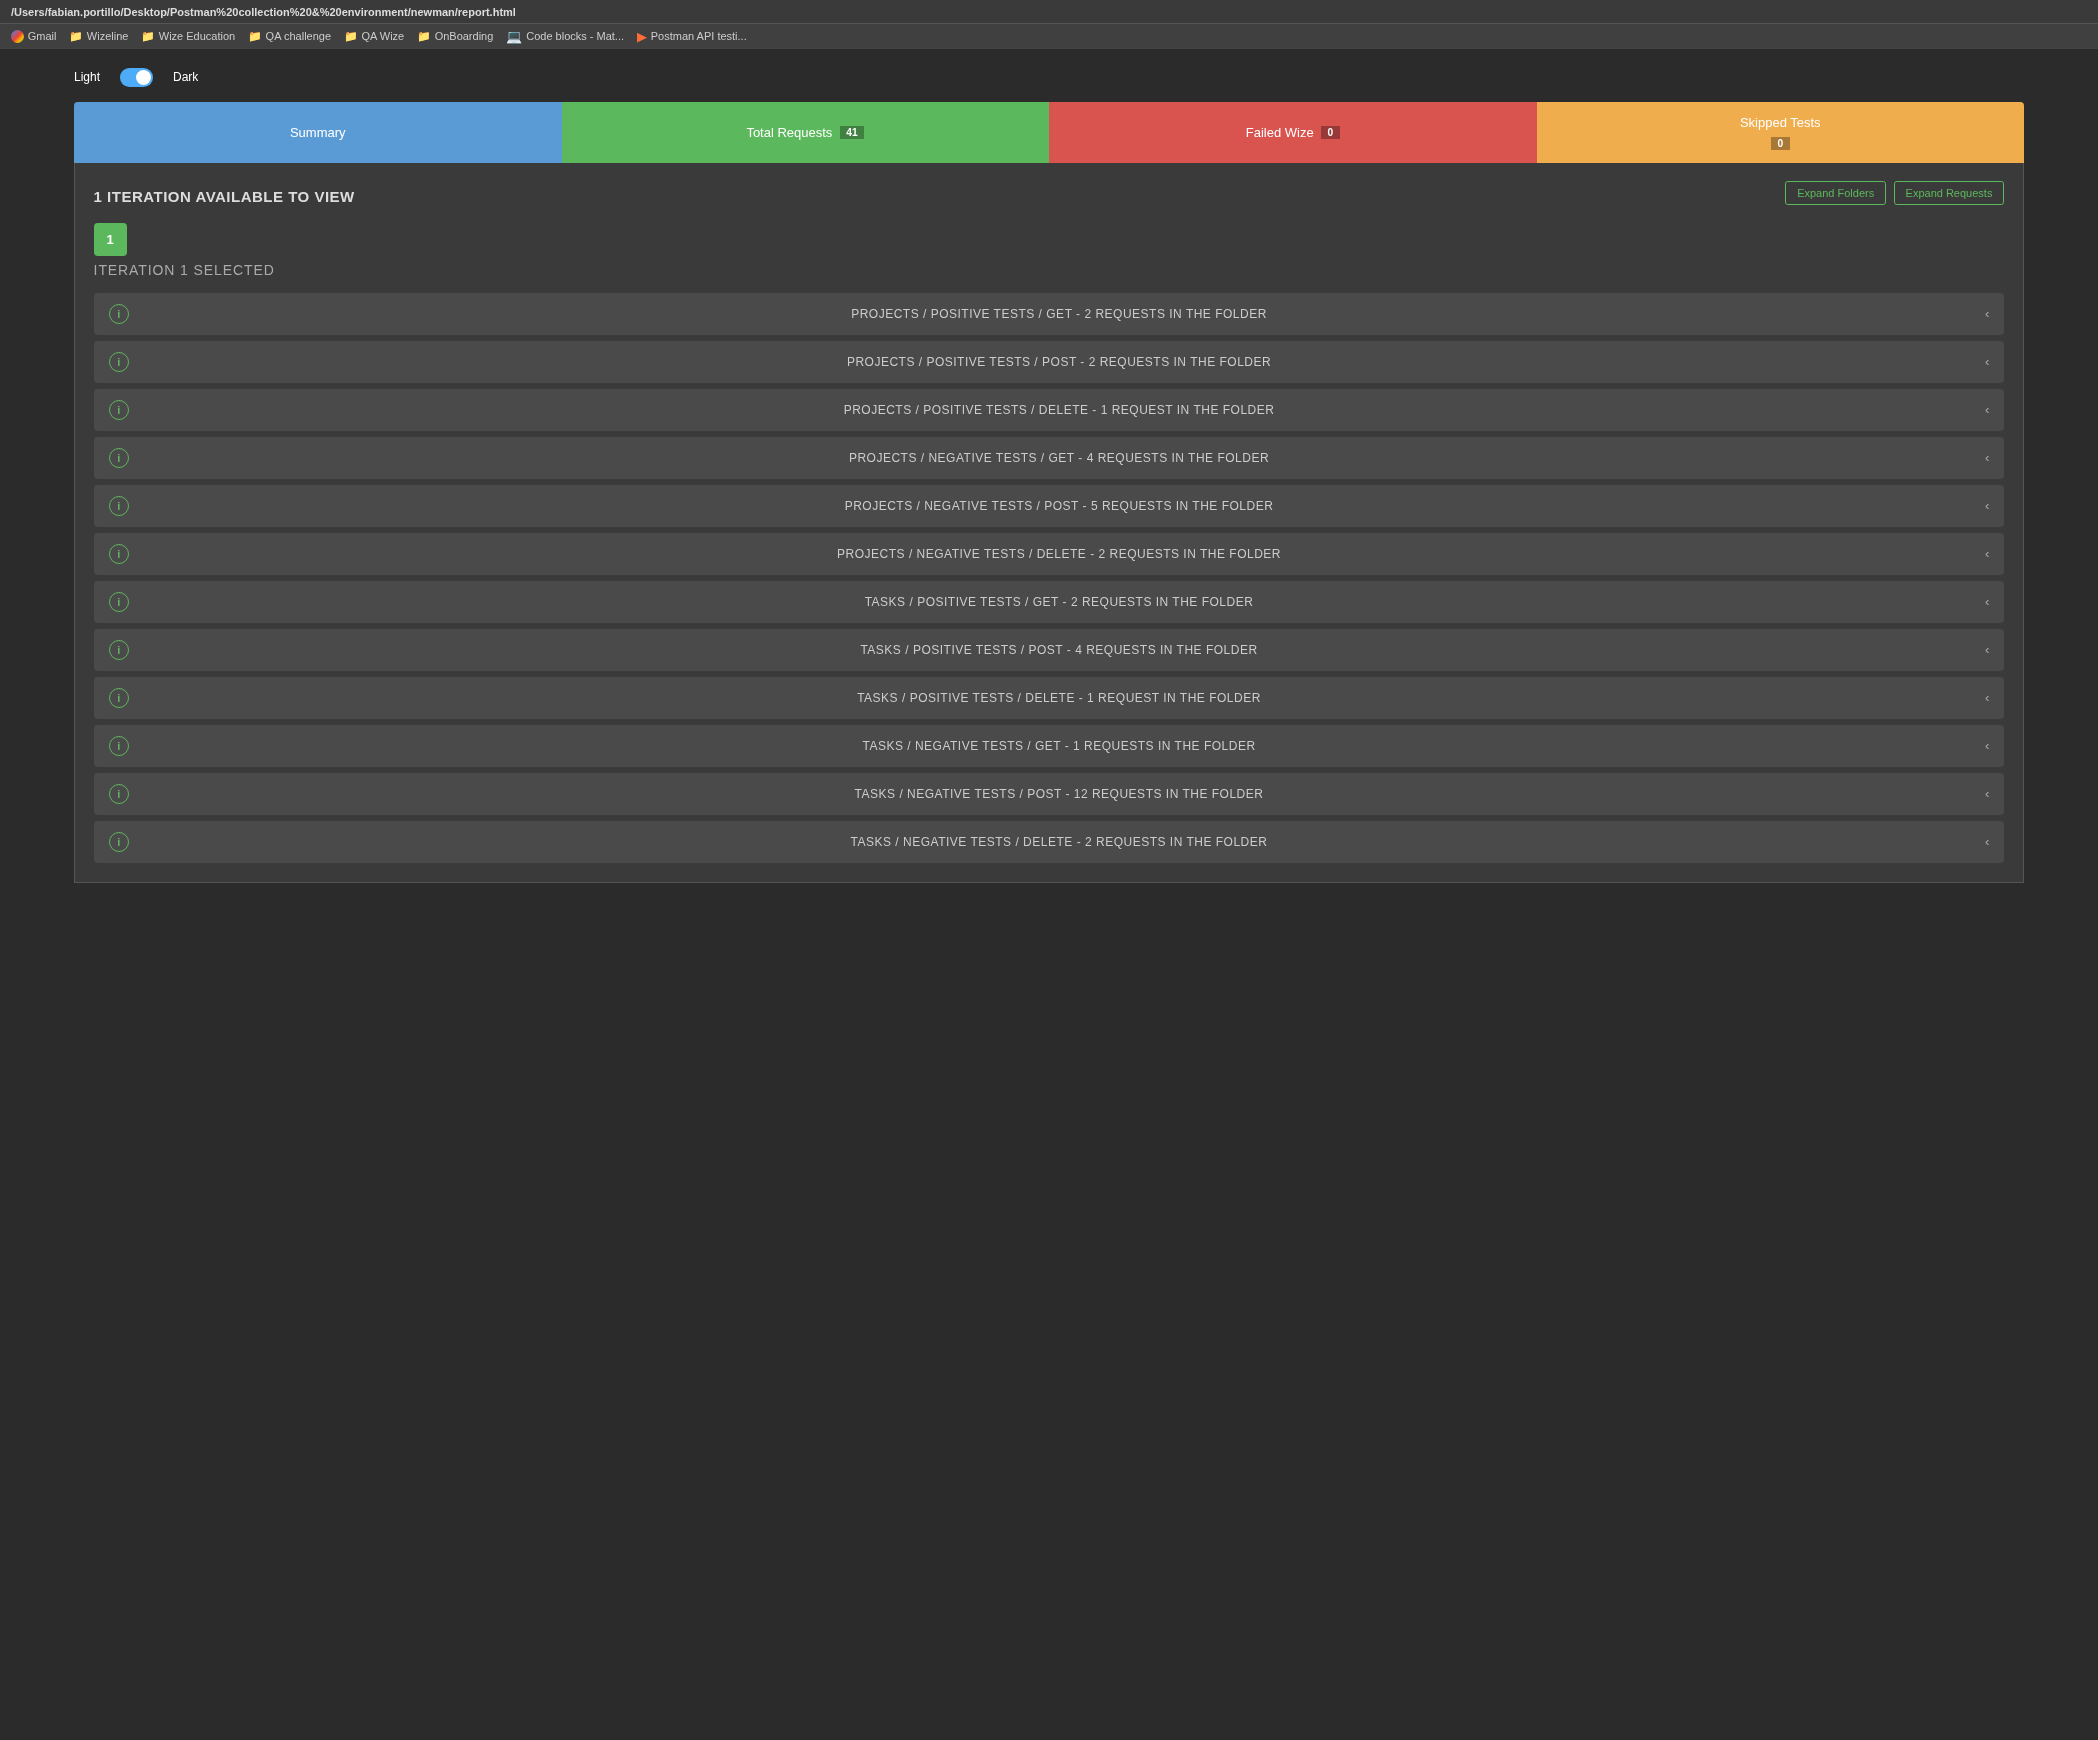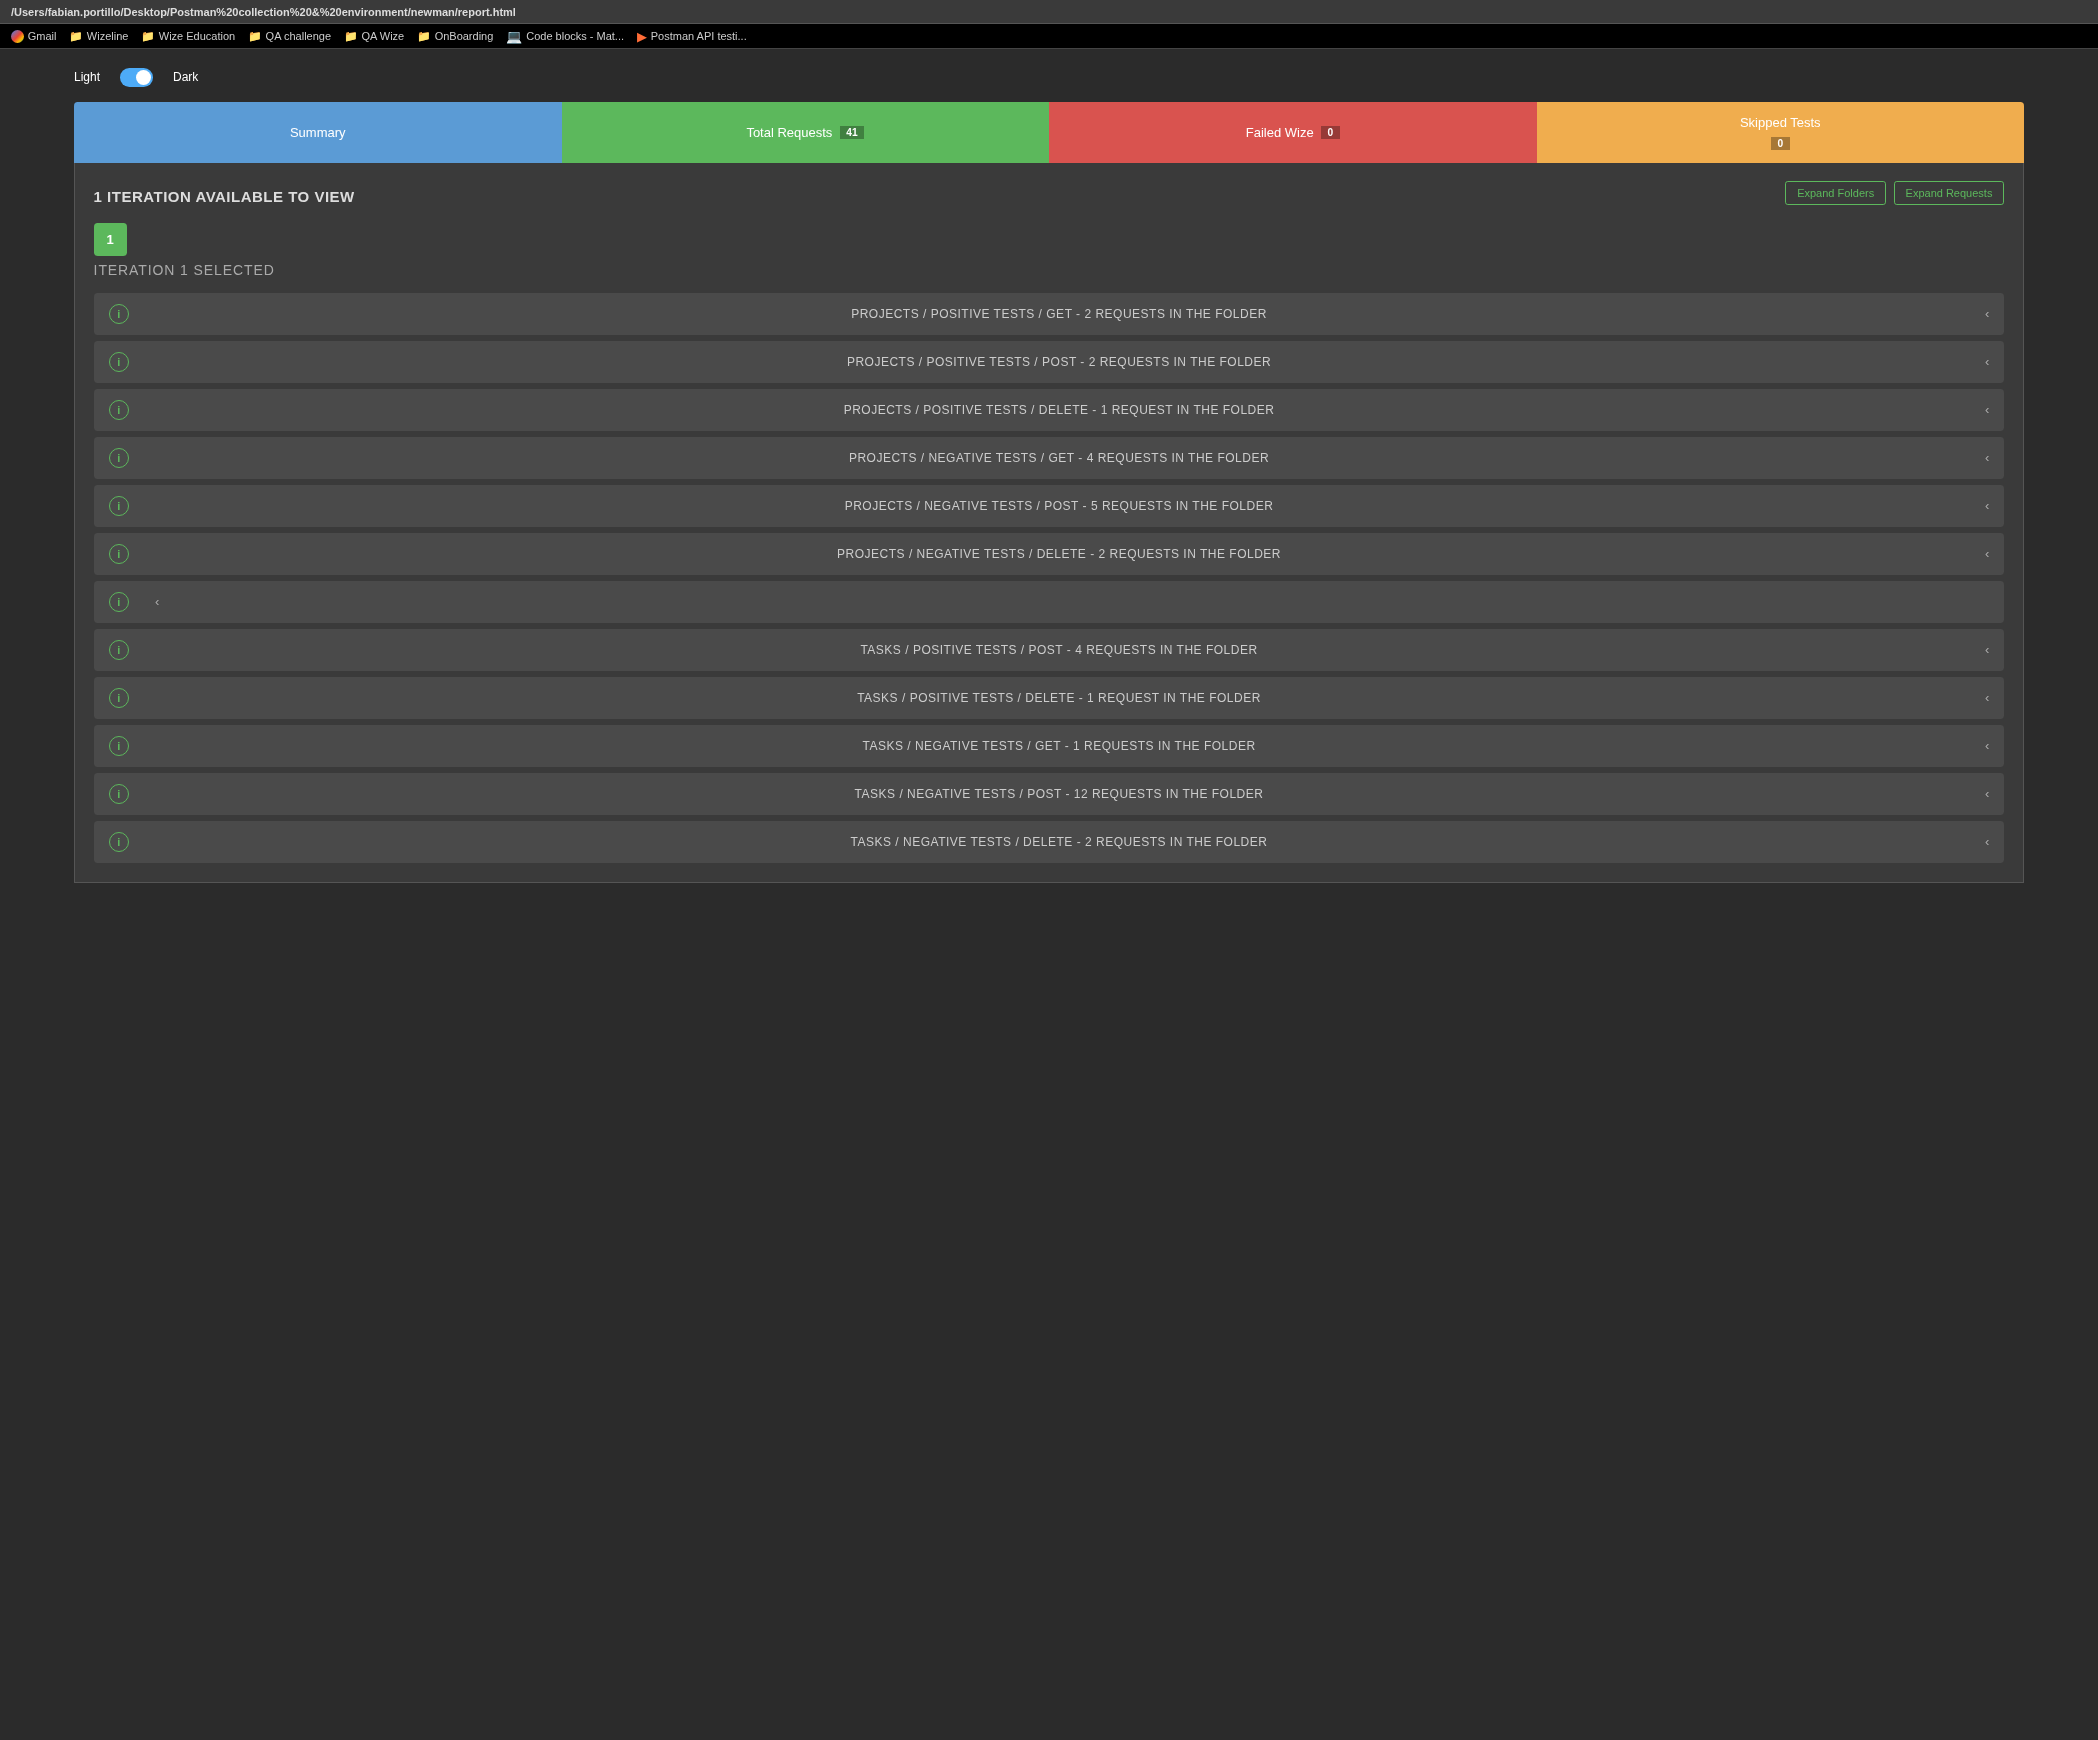--- a/index.html
+++ b/index.html
@@ -20,21 +20,21 @@
       gap: 7.4px;
       border-bottom: 0.9px solid #555;
       font-weight: bold;
     }
     .browser-bar .url {
       color: #ddd;
       font-size: 11px;
     }
 
     .bookmarks-bar {
-      background: #000000;
+      background: #404040;
       padding: 4.6px 11px;
       display: flex;
       align-items: center;
       gap: 13px;
       border-bottom: 0.9px solid #444;
       flex-wrap: wrap;
     }
     .bookmark-item {
       display: flex;
       align-items: center;
@@ -345,20 +345,21 @@
       </div>
 
       <div class="folder-row">
         <div class="folder-info-icon">i</div>
         <div class="folder-name">PROJECTS / NEGATIVE TESTS / DELETE - 2 REQUESTS IN THE FOLDER</div>
         <div class="folder-chevron">‹</div>
       </div>
 
       <div class="folder-row">
         <div class="folder-info-icon">i</div>
+        <div class="folder-name">TASKS / POSITIVE TESTS / GET - 2 REQUESTS IN THE FOLDER</div>
         <div class="folder-chevron">‹</div>
       </div>
 
       <div class="folder-row">
         <div class="folder-info-icon">i</div>
         <div class="folder-name">TASKS / POSITIVE TESTS / POST - 4 REQUESTS IN THE FOLDER</div>
         <div class="folder-chevron">‹</div>
       </div>
 
       <div class="folder-row">

